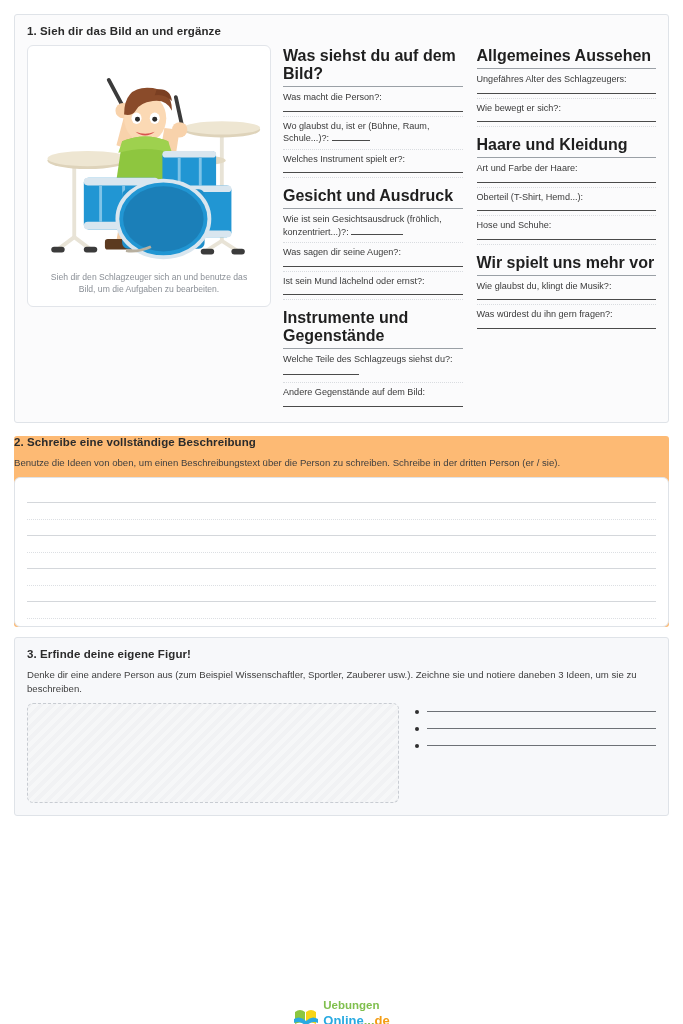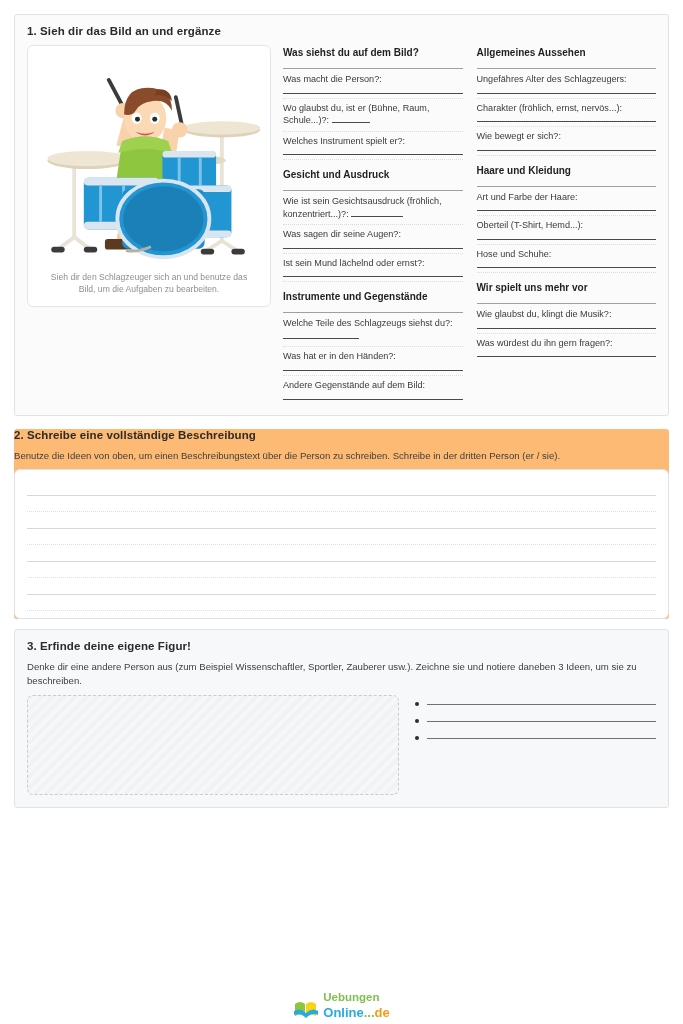--- a/index.html
+++ b/index.html
@@ -57,24 +57,24 @@
     color: #8a8f96;
     text-align: center;
     line-height: 1.45;
     padding: 4px 8px 2px 8px;
   }
 
   .qcols { display: flex; gap: 14px; flex: 1; padding-top: 2px; }
   .qcol { flex: 1; min-width: 0; }
 
   .q-head {
-    font-size: 10px;
+    font-size: 16px;
     font-weight: bold;
     color: #1f1f1f;
-    padding-bottom: 10px;
+    padding-bottom: 3px;
     border-bottom: 1px solid #9aa0a6;
     margin-bottom: 4px;
   }
   .q-head.spaced { margin-top: 9px; }
 
   .q-item { margin-bottom: 3px; }
   .q-text {
     font-size: 9.1px;
     color: #3a3a3a;
     line-height: 1.38;
@@ -277,40 +277,30 @@
             <div class="q-line"></div>
             <div class="q-sep"></div>
           </div>
 
           <div class="q-head spaced">Instrumente und Gegenstände</div>
           <div class="q-item">
             <div class="q-text"><span>Welche Teile des Schlagzeugs siehst du?:</span> <span class="q-inline" style="width:76px"></span></div>
             <div class="q-sep"></div>
           </div>
           <div class="q-item">
-            <div class="q-text">Was hat er in den Händen?:</div>
-            <div class="q-line"></div>
-            <div class="q-sep"></div>
-          </div>
-          <div class="q-item">
             <div class="q-text">Andere Gegenstände auf dem Bild:</div>
             <div class="q-line"></div>
           </div>
         </div>
 
         <div class="qcol">
 
           <div class="q-head">Allgemeines Aussehen</div>
           <div class="q-item">
             <div class="q-text">Ungefähres Alter des Schlagzeugers:</div>
-            <div class="q-line"></div>
-            <div class="q-sep"></div>
-          </div>
-          <div class="q-item">
-            <div class="q-text">Charakter (fröhlich, ernst, nervös...):</div>
             <div class="q-line"></div>
             <div class="q-sep"></div>
           </div>
           <div class="q-item">
             <div class="q-text">Wie bewegt er sich?:</div>
             <div class="q-line"></div>
             <div class="q-sep"></div>
           </div>
 
           <div class="q-head spaced">Haare und Kleidung</div>

